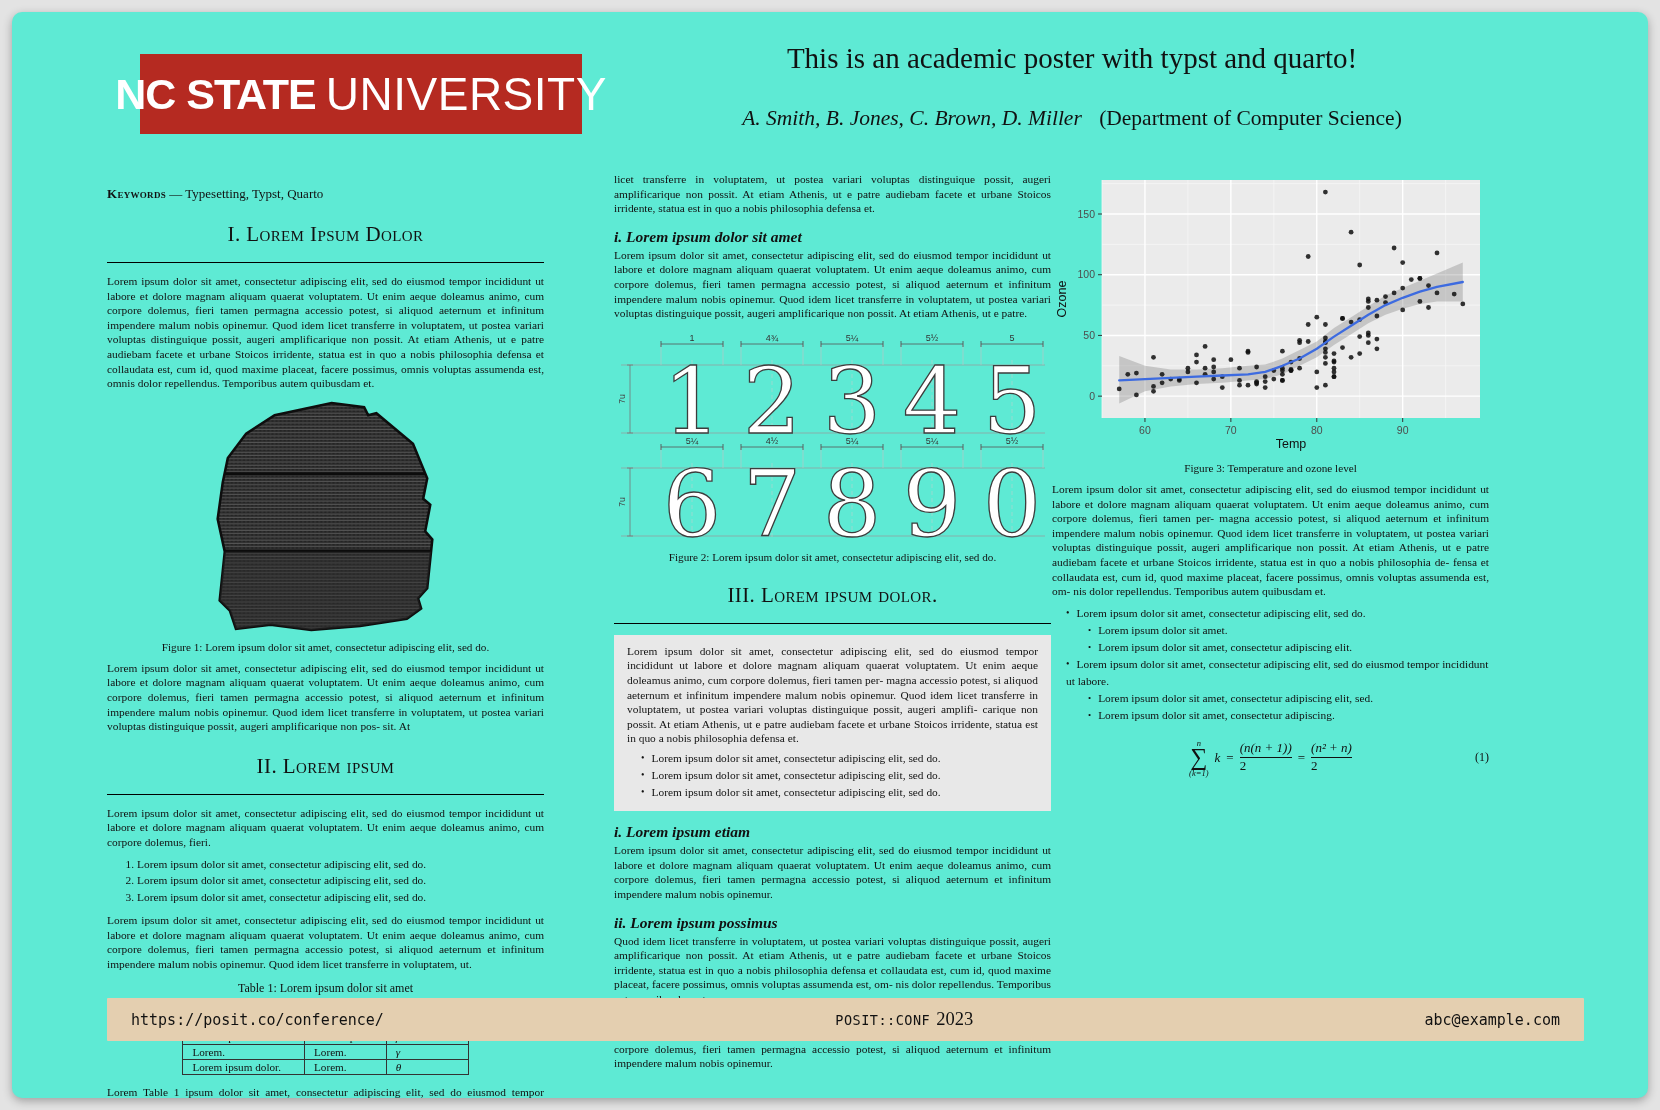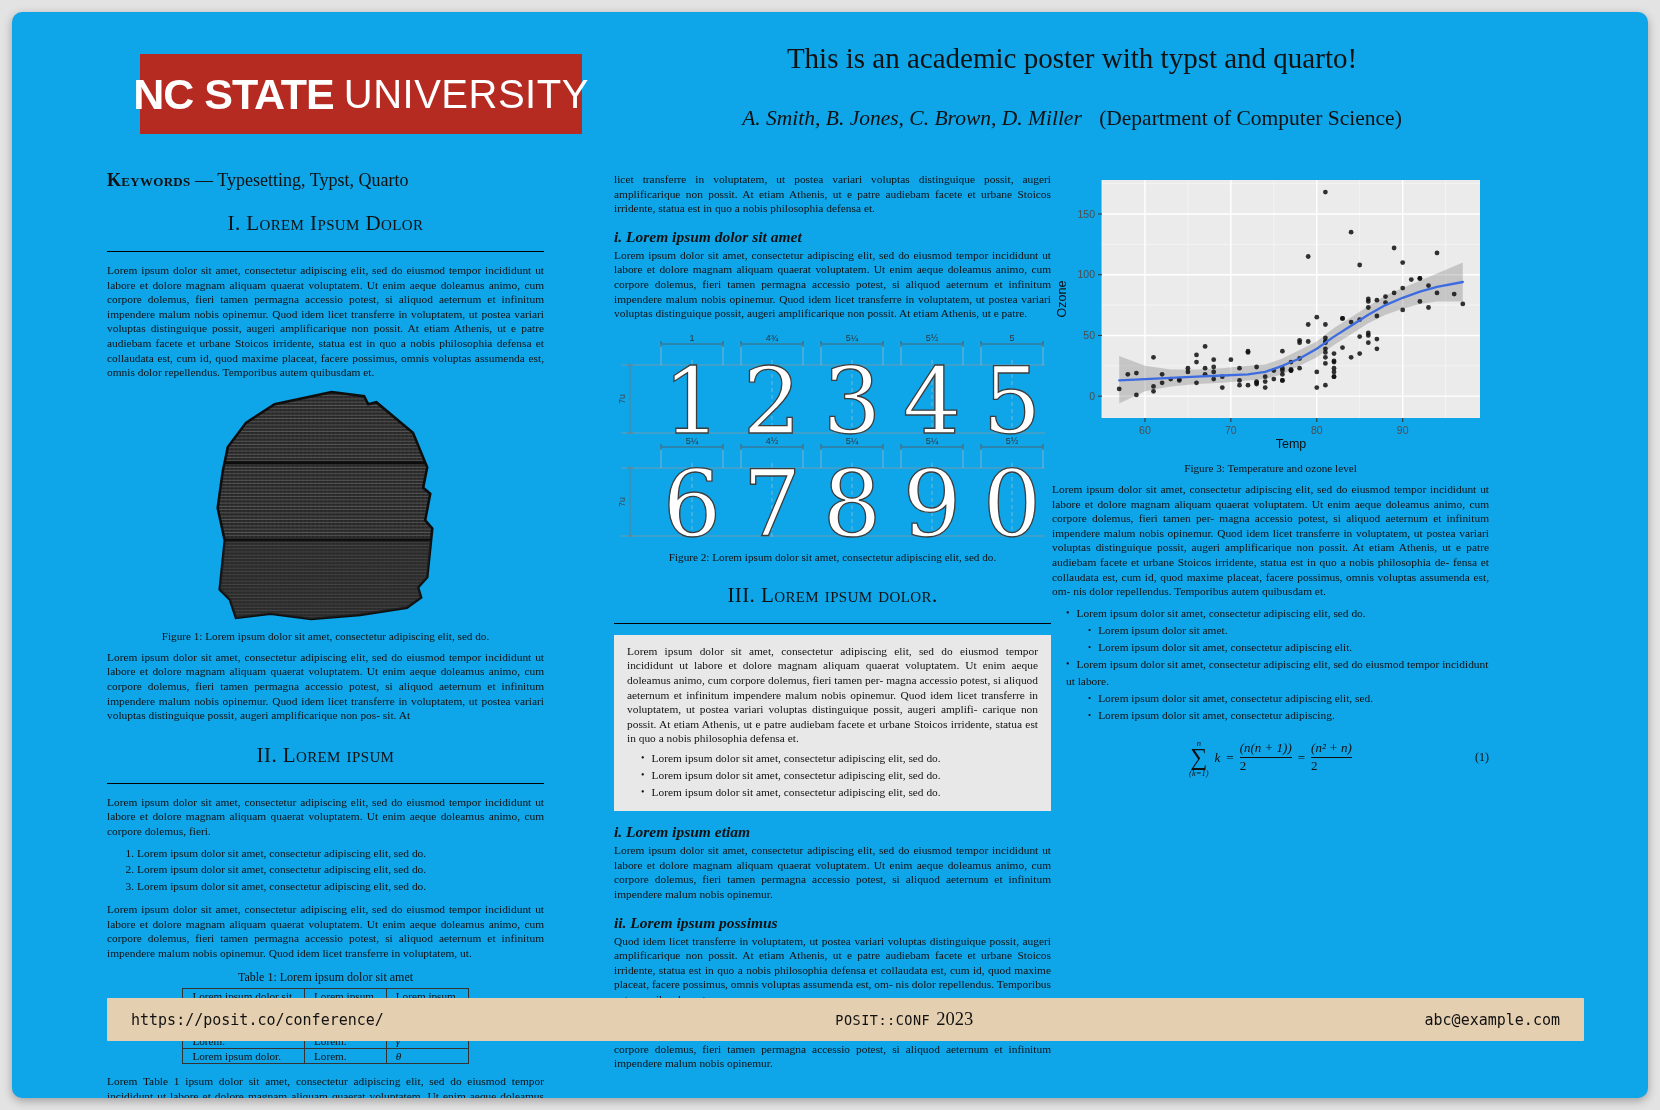--- a/index.html
+++ b/index.html
@@ -1,32 +1,32 @@
 <!DOCTYPE html>
 <html><head>
 <meta charset="utf-8">
 <style>
   html,body{margin:0;padding:0;}
   body{width:1660px;height:1110px;background:#e3e3e3;font-family:"Liberation Serif",serif;position:relative;overflow:hidden;}
-  .page{position:absolute;left:12px;top:12px;width:1636px;height:1086px;background:#0ea5e9;border-radius:10px;
+  .page{position:absolute;left:12px;top:12px;width:1636px;height:1086px;background:#5eead4;border-radius:10px;
         box-shadow:0 3px 10px rgba(0,0,0,.3);overflow:hidden;}
   
   .logo{position:absolute;left:128px;top:42px;width:442px;height:80px;background:#b52a21;color:#fff;
         display:flex;align-items:center;justify-content:center;font-family:"Liberation Sans",sans-serif;white-space:nowrap;}
   .logo .b{font-weight:700;font-size:43px;letter-spacing:-1px;}
-  .logo .l{font-weight:400;font-size:40px;letter-spacing:0.5px;margin-left:10px;}
+  .logo .l{font-weight:400;font-size:46px;letter-spacing:0.5px;margin-left:10px;}
   .title{position:absolute;left:640px;top:30px;width:840px;text-align:center;font-size:29px;color:#111;}
   .authors{position:absolute;left:640px;top:94px;width:840px;text-align:center;font-size:21.5px;color:#111;}
   .authors .it{font-style:italic;}
   .authors .aff{font-style:normal;margin-left:12px;}
   
   .col{position:absolute;top:150px;width:437px;color:#111;}
   .c1{left:95px;} .c2{left:568px;margin-left:34px;} .c3{left:1040px;}
   .par{font-size:11.4px;line-height:1.28;text-align:justify;margin:0 0 6px 0;}
-  .kwline{font-size:18px;margin:8px 0 2px 0;}
+  .kwline{font-size:13px;margin:24px 0 2px 0;}
   .kw{font-weight:700;font-variant:small-caps;letter-spacing:.3px;}
   .schead{text-align:center;font-variant:small-caps;font-size:21px;letter-spacing:.4px;margin:20px 0 0 0;}
   .srule{border:none;border-top:1.3px solid #000;margin:15px 0 11px 0;}
   .sub{font-style:italic;font-weight:700;font-size:15.5px;margin:12px 0 2px 0;}
   .figwrap{text-align:center;margin:8px 0 2px 0;}
   .figcap{font-size:11.2px;text-align:center;margin:4px 0 8px 0;}
   ol.num{margin:4px 0 8px 0;padding-left:30px;font-size:11.4px;line-height:1.45;}
   ul.dots{list-style:none;margin:4px 0 2px 0;padding-left:14px;font-size:11.4px;line-height:1.5;}
   ul.dots li::before{content:"•";margin-right:7px;font-size:10px;position:relative;top:-1px;}
   ul.dots ul{list-style:none;margin:0;padding-left:22px;}

